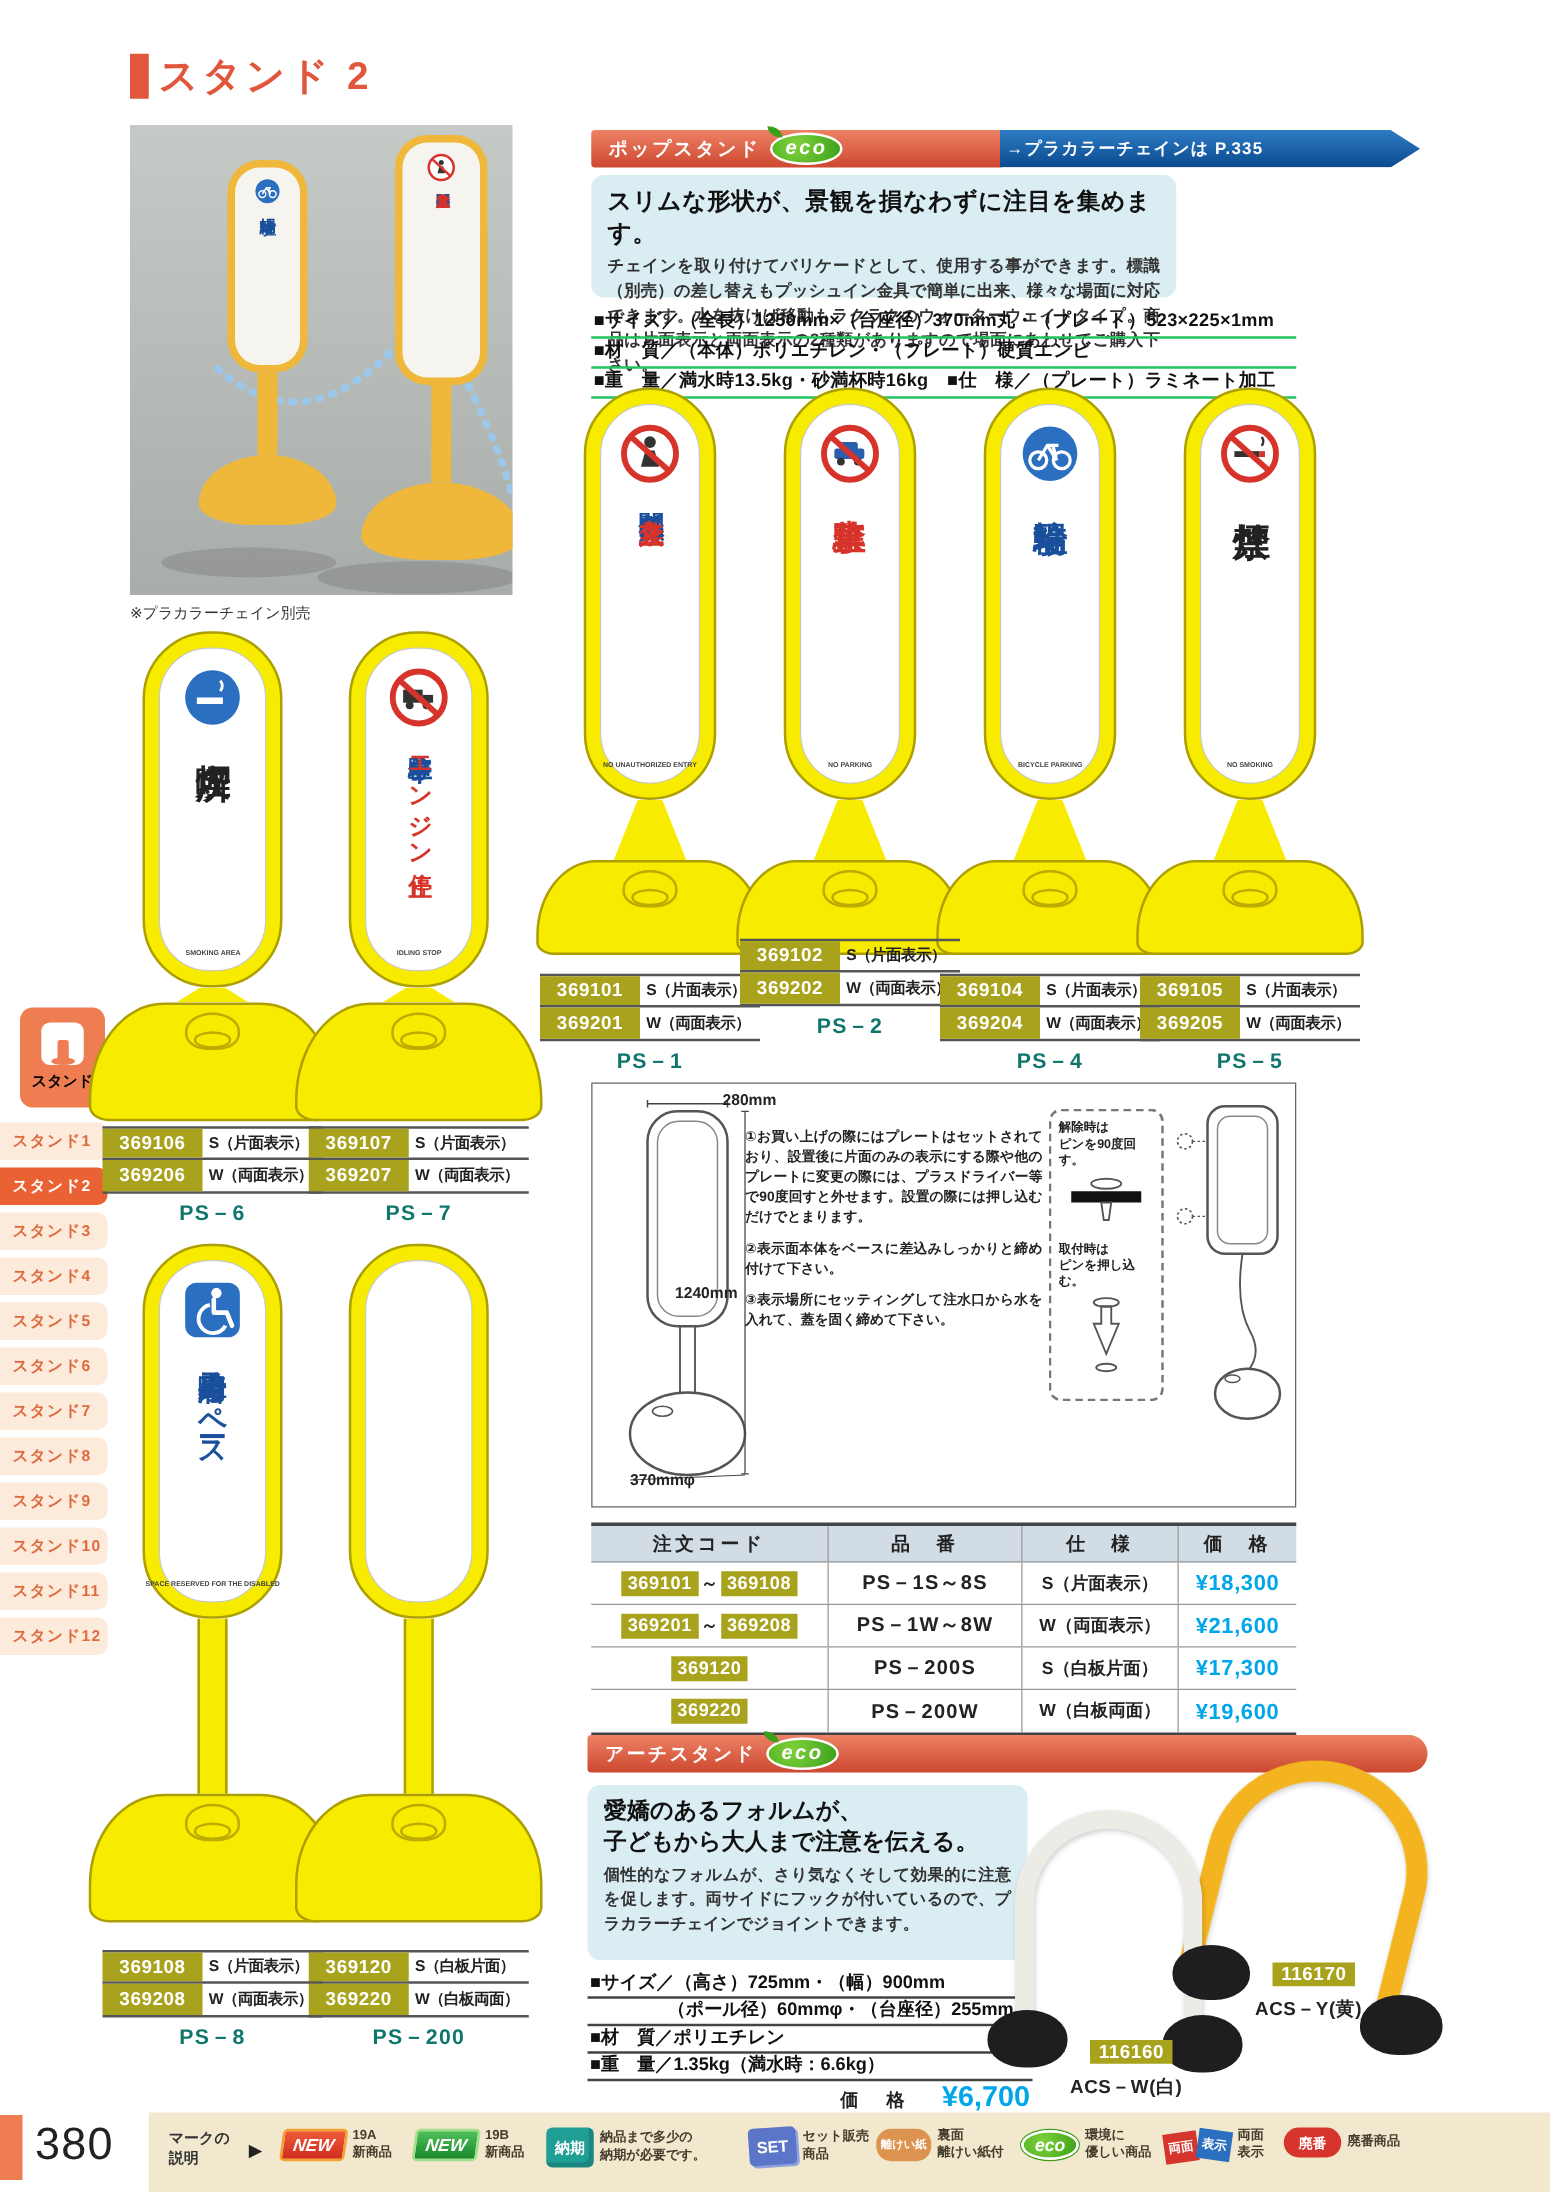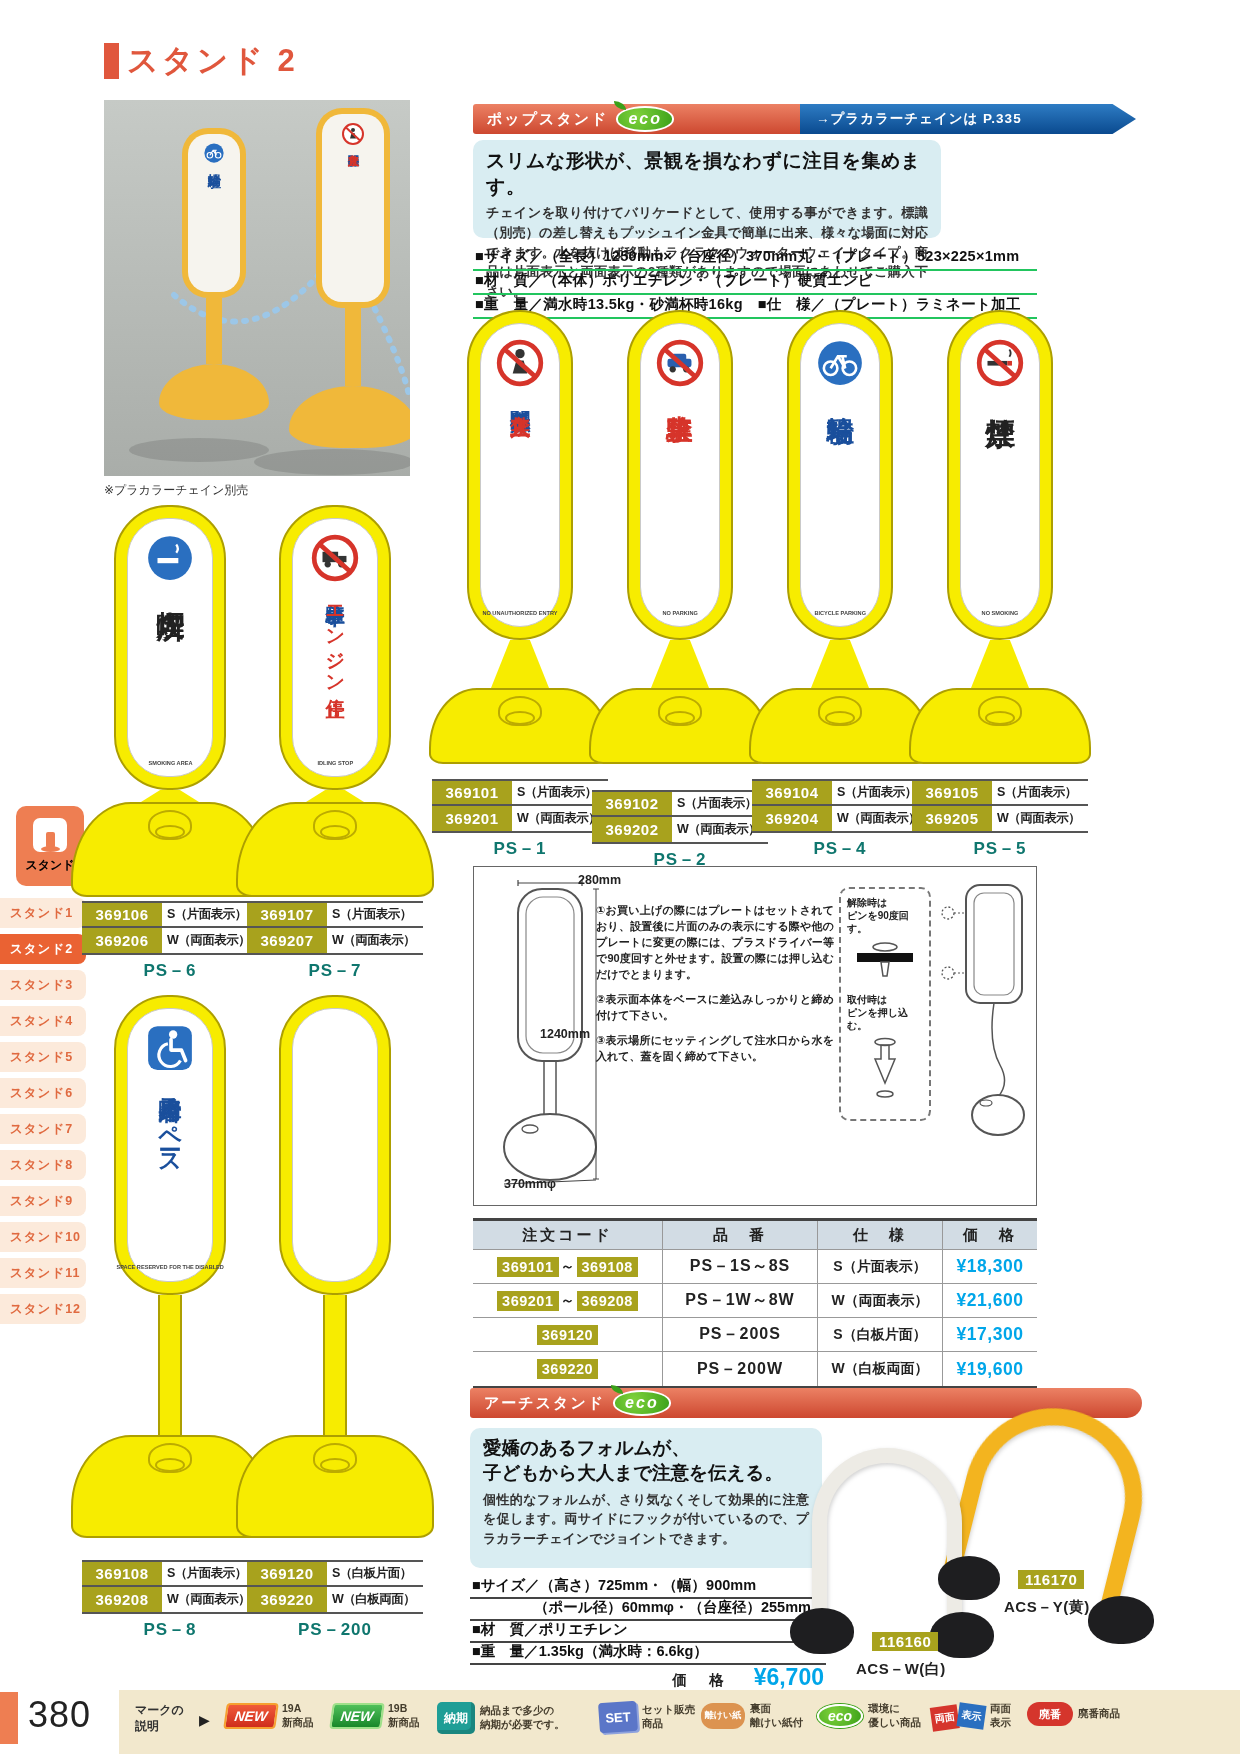--- a/index.html
+++ b/index.html
@@ -44,21 +44,21 @@
   .sec-bar{height:30px;background:linear-gradient(#ec8164,#cd4830);border-radius:3px;
            display:flex;align-items:center;color:#fff;font-weight:bold;font-size:15px;
            padding-left:14px;letter-spacing:2px}
   .eco{display:inline-block;background:radial-gradient(circle at 35% 35%,#7ed13a,#3aa019);
        color:#fff;font-style:italic;font-weight:bold;font-size:16px;border:2px solid #fff;
        border-radius:50%;padding:1px 10px;margin-left:8px;position:relative;line-height:1.2}
   .eco::before{content:"";position:absolute;left:-4px;top:-7px;width:12px;height:9px;
        background:#3aa019;border-radius:0 100% 0 100%}
   .banner-blue{left:800px;top:104px;width:336px;height:30px;
        background:linear-gradient(#2e7cc4,#0a4a8f);color:#fff;font-weight:bold;font-size:13.5px;
-       display:flex;align-items:center;padding-left:16px;letter-spacing:1px;
+       display:flex;align-items:center;padding-left:5px;letter-spacing:1px;
        clip-path:polygon(0 0,93% 0,100% 50%,93% 100%,0 100%)}
 
   
   .descbox{background:#d9edf2;border-radius:10px;padding:8px 13px}
   .desc-h{font-size:19px;font-weight:bold;color:#111;letter-spacing:.5px}
   .desc-p{font-size:13.2px;font-weight:bold;color:#333;line-height:1.5;margin-top:3px;text-align:justify}
   .specline{left:473px;width:564px;font-size:14.5px;font-weight:bold;color:#111;
             border-bottom:2px solid #22c55e;padding:3px 2px;letter-spacing:.3px}
 
   
@@ -340,21 +340,21 @@
     <div class="coderow">
         <span class="code">369101</span>
         <span class="cspec">S（片面表示）</span>
       </div>
     <div class="coderow">
         <span class="code">369201</span>
         <span class="cspec">W（両面表示）</span>
       </div>
     <div class="model">PS－1</div>
   </div>
-  <div class="codebox" style="left:592px;top:790px">
+  <div class="codebox" style="left:592px;top:751px">
     <div class="coderow">
         <span class="code">369102</span>
         <span class="cspec">S（片面表示）</span>
       </div>
     <div class="coderow">
         <span class="code">369202</span>
         <span class="cspec">W（両面表示）</span>
       </div>
     <div class="model">PS－2</div>
   </div>

